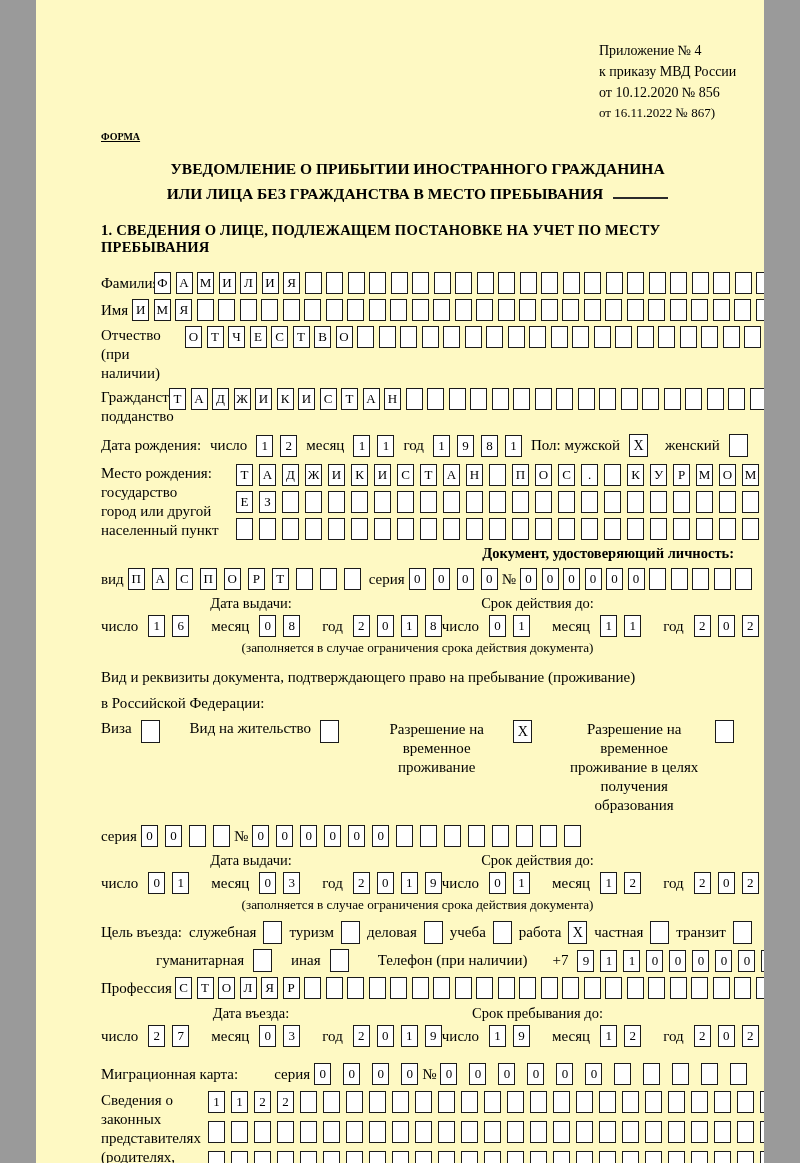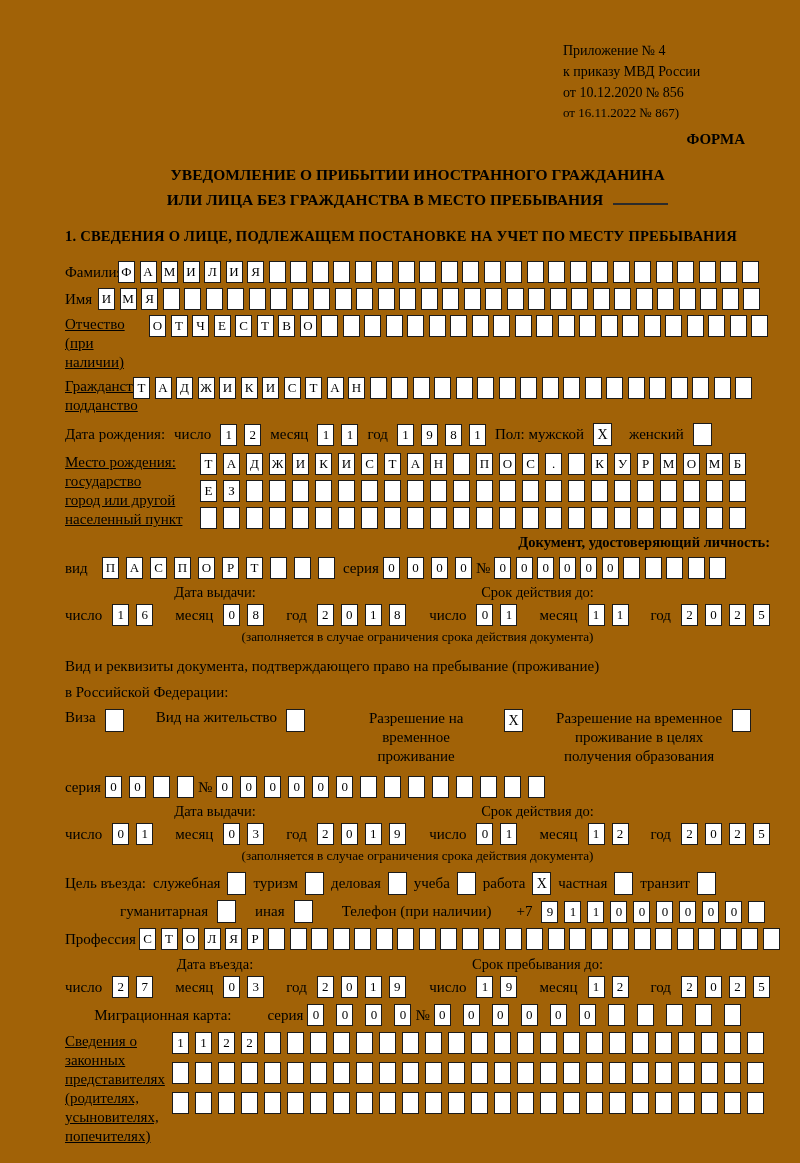--- a/index.html
+++ b/index.html
@@ -1,32 +1,32 @@
 <!DOCTYPE html>
 <html><head>
 <meta charset="utf-8">
 <style>
   html,body { margin:0; padding:0; background:#9a9a9a; }
   .page {
-    width:800px; height:1163px; margin:0 auto; background:#a16207;
+    width:728px; height:1163px; margin:0 auto; background:#fef9c3;
     font-family:"Liberation Serif","DejaVu Serif",serif; color:#000;
     box-sizing:border-box; padding:40px 30px 0 65px; overflow:hidden; position:relative;
   }
   
   .ref { margin-left:498px; width:207px; font-size:14px; line-height:21px; }
   .ref-sub { font-size:13px; line-height:20px; }
-  .forma { text-align:right; padding-right:25px; font-weight:bold; font-size:15px; margin-top:8px; }
+  .forma { padding-right:25px; font-weight:bold; font-size:10px; margin-top:8px;text-decoration:underline; }
   .title { text-align:center; font-weight:bold; font-size:15.5px; line-height:25px; margin-top:14px; }
   .blank { display:inline-block; width:55px; border-bottom:2.2px solid #2b2b2b; height:14px; margin-left:10px; }
   .sec1 { font-weight:bold; font-size:14.6px; margin-top:16px; margin-bottom:16px; letter-spacing:.2px; }
 
   .lbl { font-size:15px; white-space:nowrap; }
   .row { display:flex; align-items:center; column-gap:4px; margin-bottom:5px; }
   .row.top { align-items:flex-start; }
-  .lblcol { flex:none; font-size:15px; line-height:19px;text-decoration:underline; }
+  .lblcol { flex:none; font-size:15px; line-height:19px; }
 
   .cells { display:inline-flex; column-gap:4.5px; flex:none; }
   .cell {
     flex:none; width:17px; height:22px; box-sizing:border-box;
     border:1.6px solid #1b1b1b; display:inline-flex; align-items:center; justify-content:center;
     font-size:13px; background:#fff;
   }
   .cells.wide { column-gap:7px; }
   .cells.mid  { column-gap:6px; }
   .cells.xwide{ column-gap:12px; }
@@ -660,21 +660,21 @@
       <span class="lbl sp">год</span>
       <span class="cells wide">
           <span class="cell">2</span>
           <span class="cell">0</span>
           <span class="cell">2</span>
           <span class="cell">5</span>
         </span>
     </div>
   </div>
 
-  <div class="row" style="margin-top:6px;justify-content:center;">
+  <div class="row" style="margin-top:16px;">
     <span class="lbl">Миграционная карта:</span>
     <span class="lbl" style="margin-left:32px">серия</span>
     <span class="cells xwide">
         <span class="cell">0</span>
         <span class="cell">0</span>
         <span class="cell">0</span>
         <span class="cell">0</span>
       </span>
     <span class="lbl">№</span>
     <span class="cells xwide">

